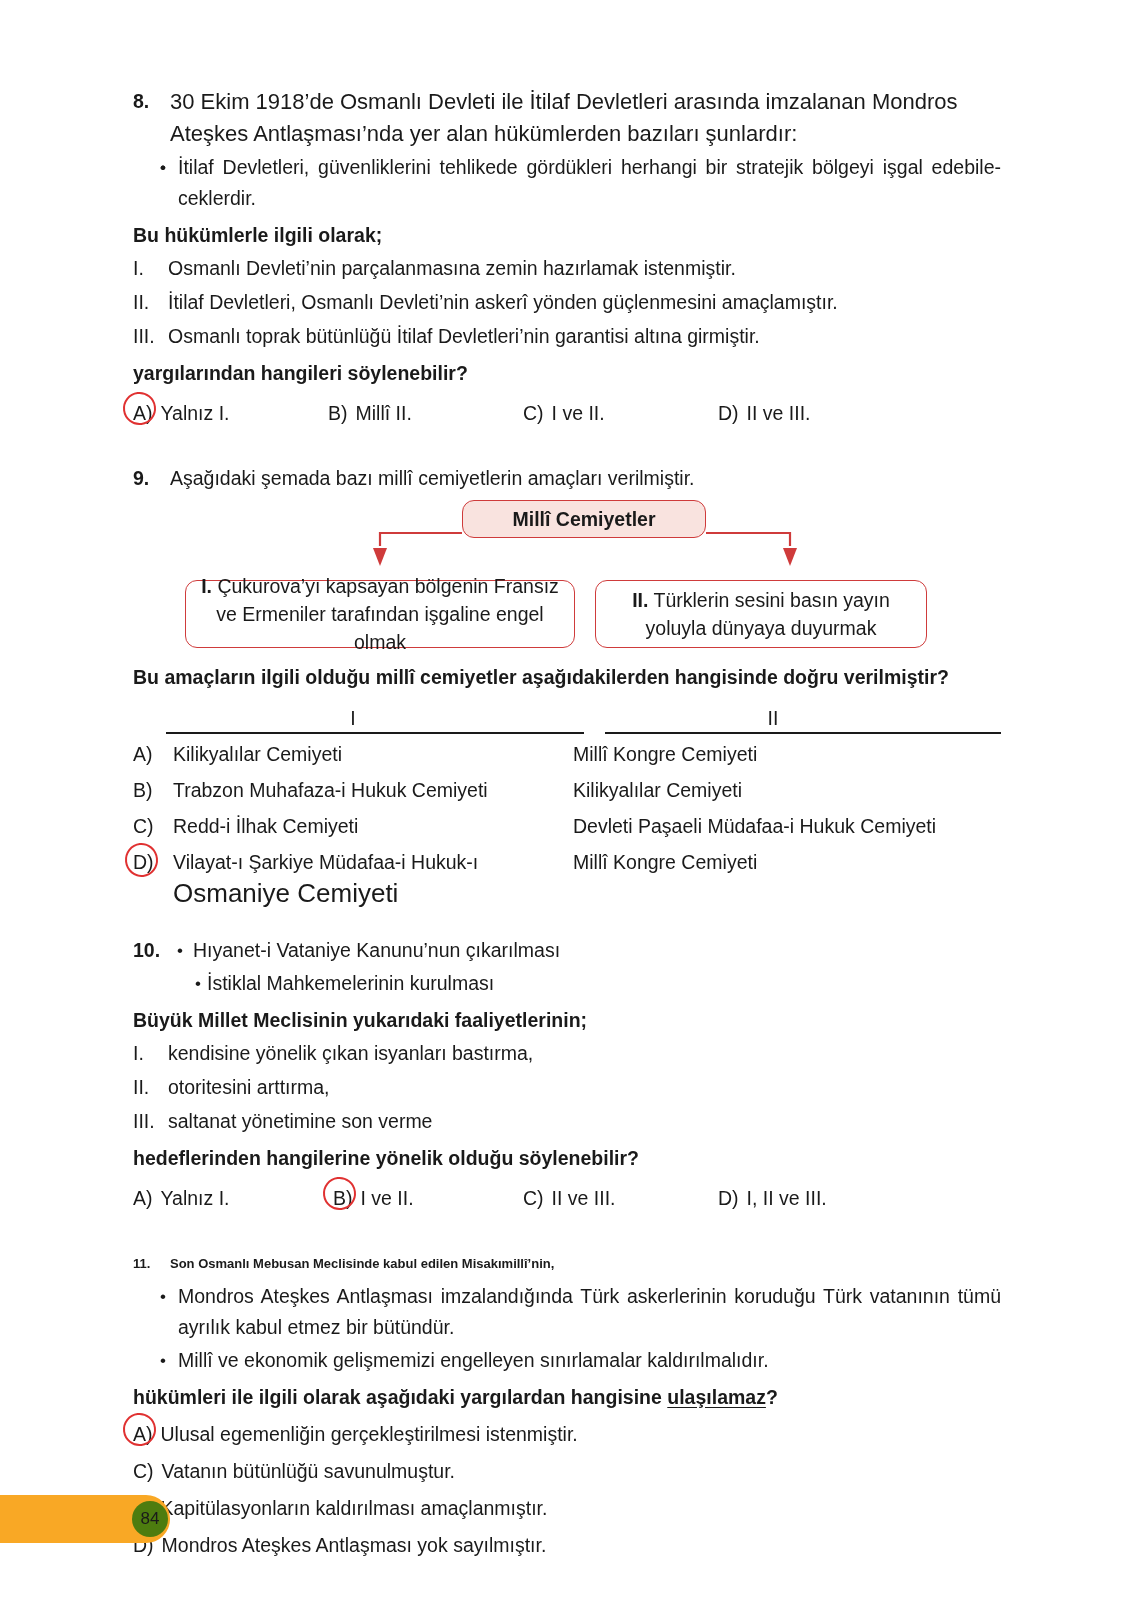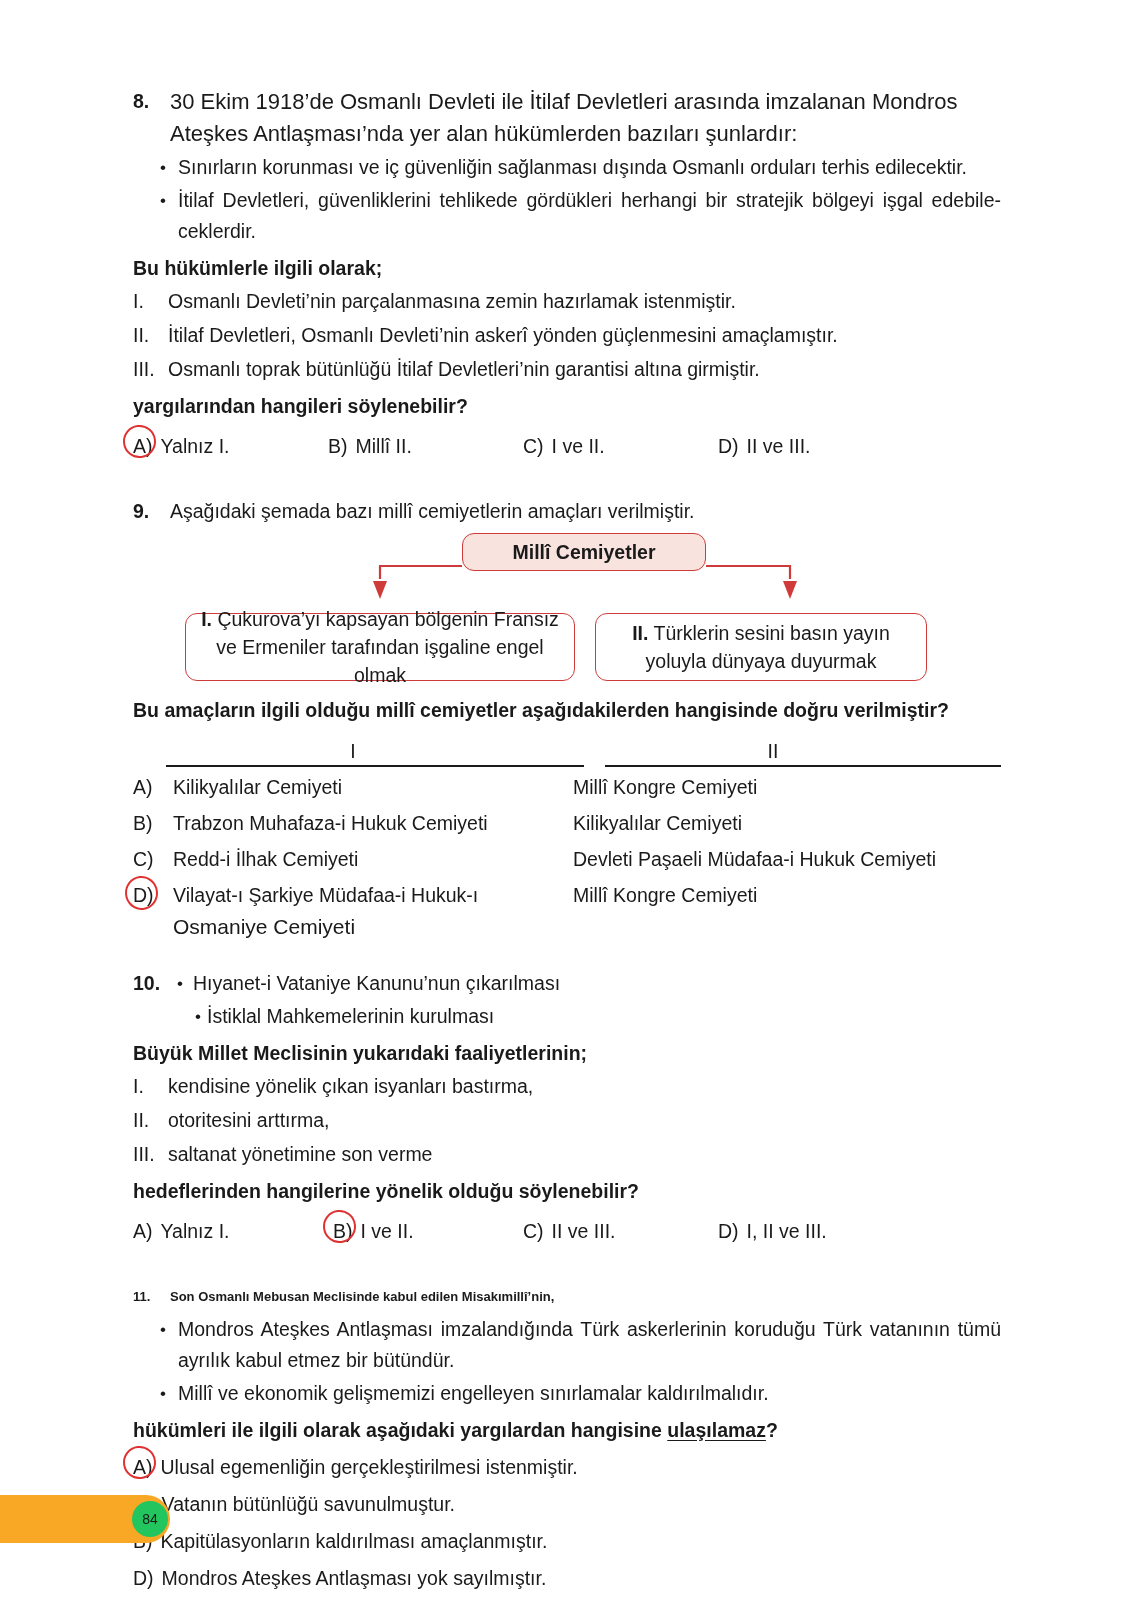--- a/index.html
+++ b/index.html
@@ -211,65 +211,64 @@
     position: absolute;
     left: -8px;
     top: -4px;
     width: 33px;
     height: 34px;
     border: 2px solid #e03131;
     border-radius: 50%;
     transform: rotate(-6deg);
     box-sizing: border-box;
   }
-  .ct-cont { margin-left: 40px; font-size: 21px; line-height: 31px; }
+  .ct-cont { margin-left: 40px; font-size: 26px; line-height: 31px; }
 
   
   .footer-bar {
     position: absolute;
     left: -60px;
     top: 1495px;
     width: 230px;
     height: 48px;
     background: #f9a825;
     border-radius: 0 26px 26px 0;
   }
   .page-badge {
     position: absolute;
     left: 132px;
     top: 1501px;
     width: 36px;
     height: 36px;
     border-radius: 50%;
-    background: #22c55e;
+    background: #4d7c0f;
     display: flex;
     align-items: center;
     justify-content: center;
-    font-size: 14px;
+    font-size: 17px;
     color: #1a1a1a;
   }
   .spacer-md { height: 26px; }
   .spacer-lg { height: 34px; }
 </style>
 </head>
 <body>
 
 <div class="page">
   <div class="content">
 
     <div class="q-block">
       <div class="qhead">
         <span class="qnum">8.</span>
         <span class="para">30 Ekim 1918’de Osmanlı Devleti ile İtilaf Devletleri arasında imzalanan Mondros Ateşkes Antlaşması’nda yer alan hükümlerden bazıları şunlardır:</span>
       </div>
 
       <ul class="bullets">
         <li>
           <span class="dot">•</span>
-          <span>Sınırların korunması ve iç güvenliğin sağlanması dışında Osmanlı orduları terhis edilecektir.</span>
         </li>
         <li>
           <span class="dot">•</span>
           <span>İtilaf Devletleri, güvenliklerini tehlikede gördükleri herhangi bir stratejik bölgeyi işgal edebile-ceklerdir.</span>
         </li>
       </ul>
 
       <div class="stem">Bu hükümlerle ilgili olarak;</div>
 
       <ul class="romans">

